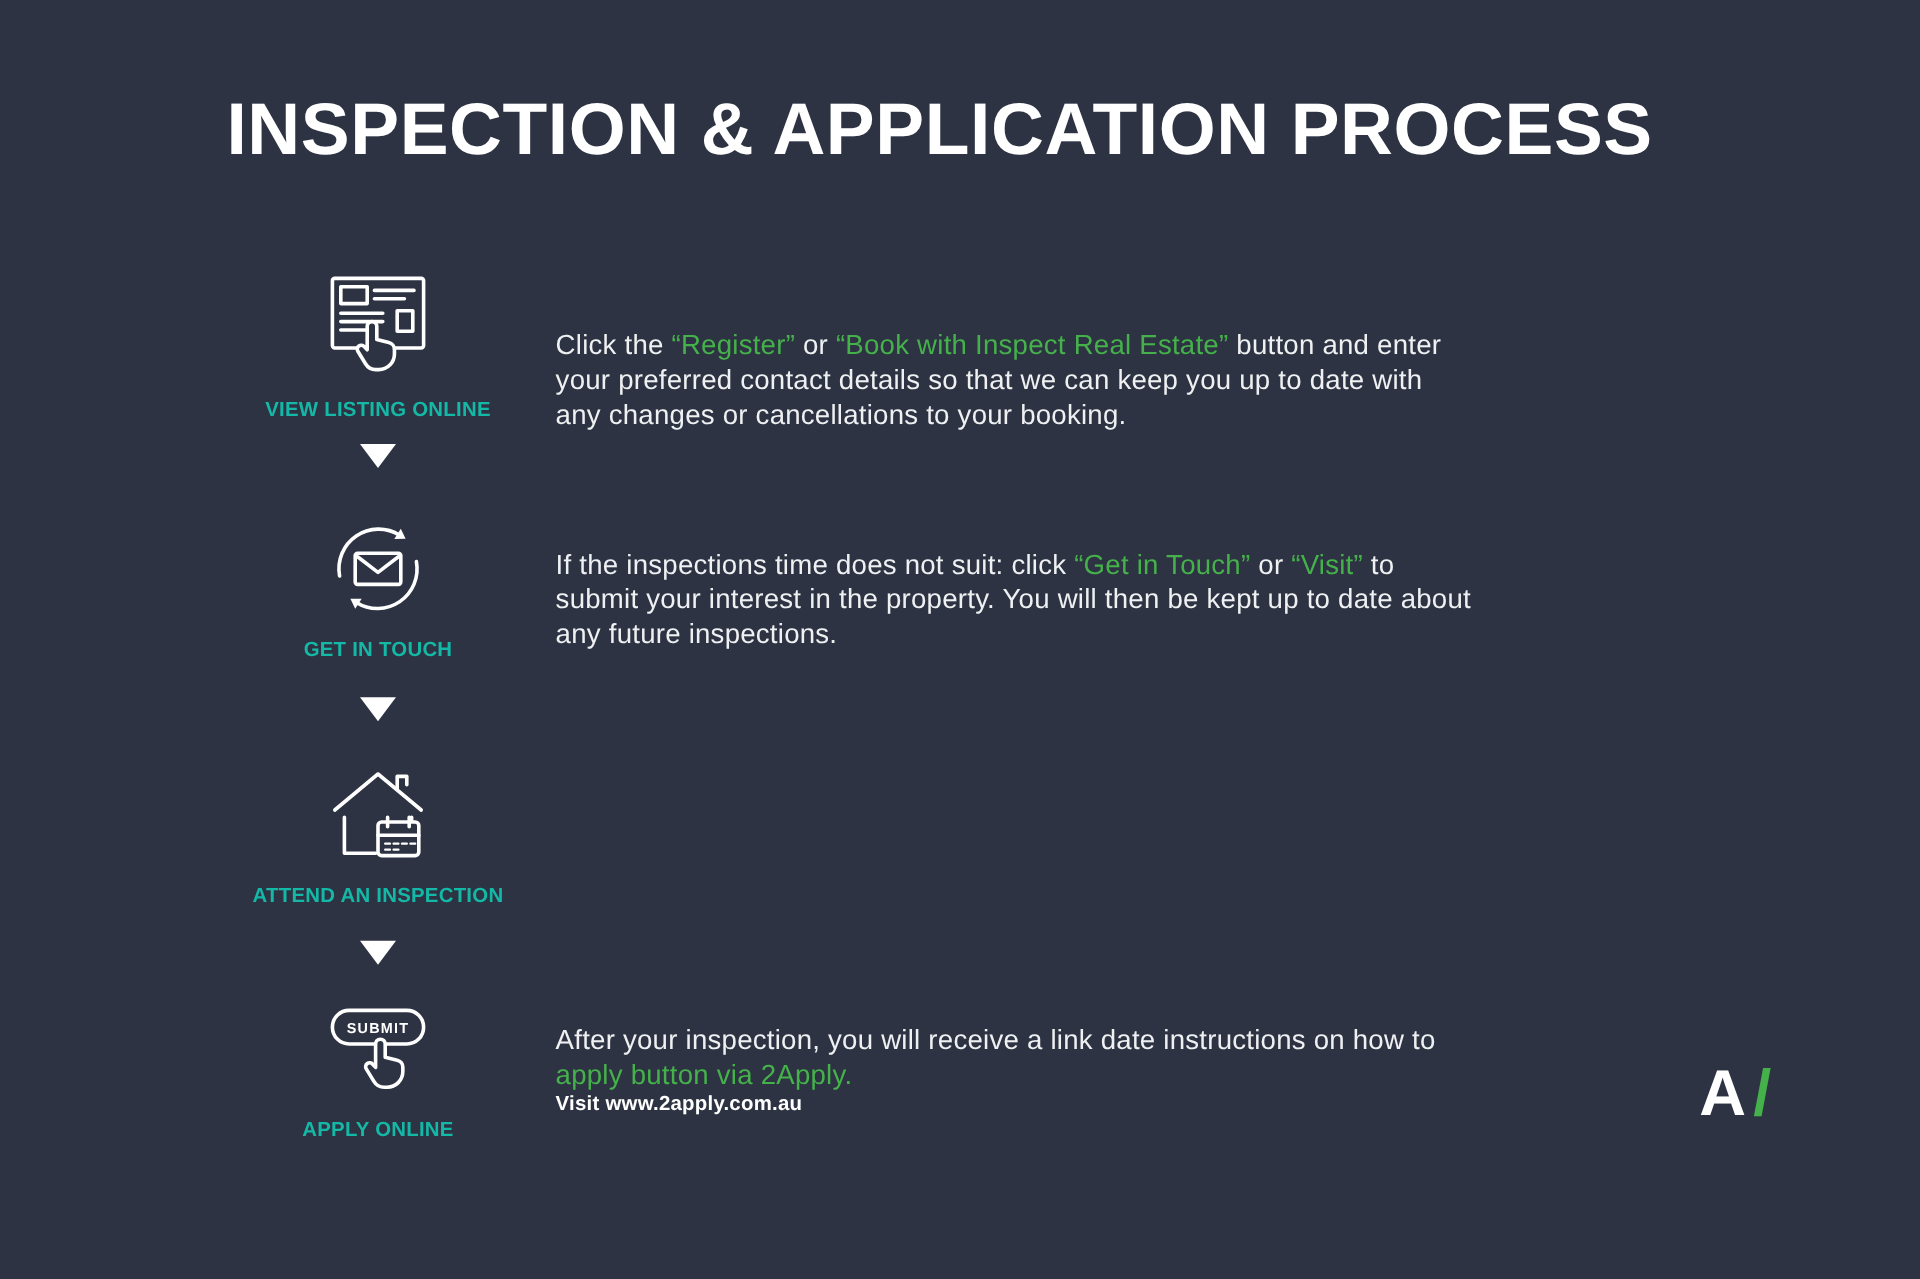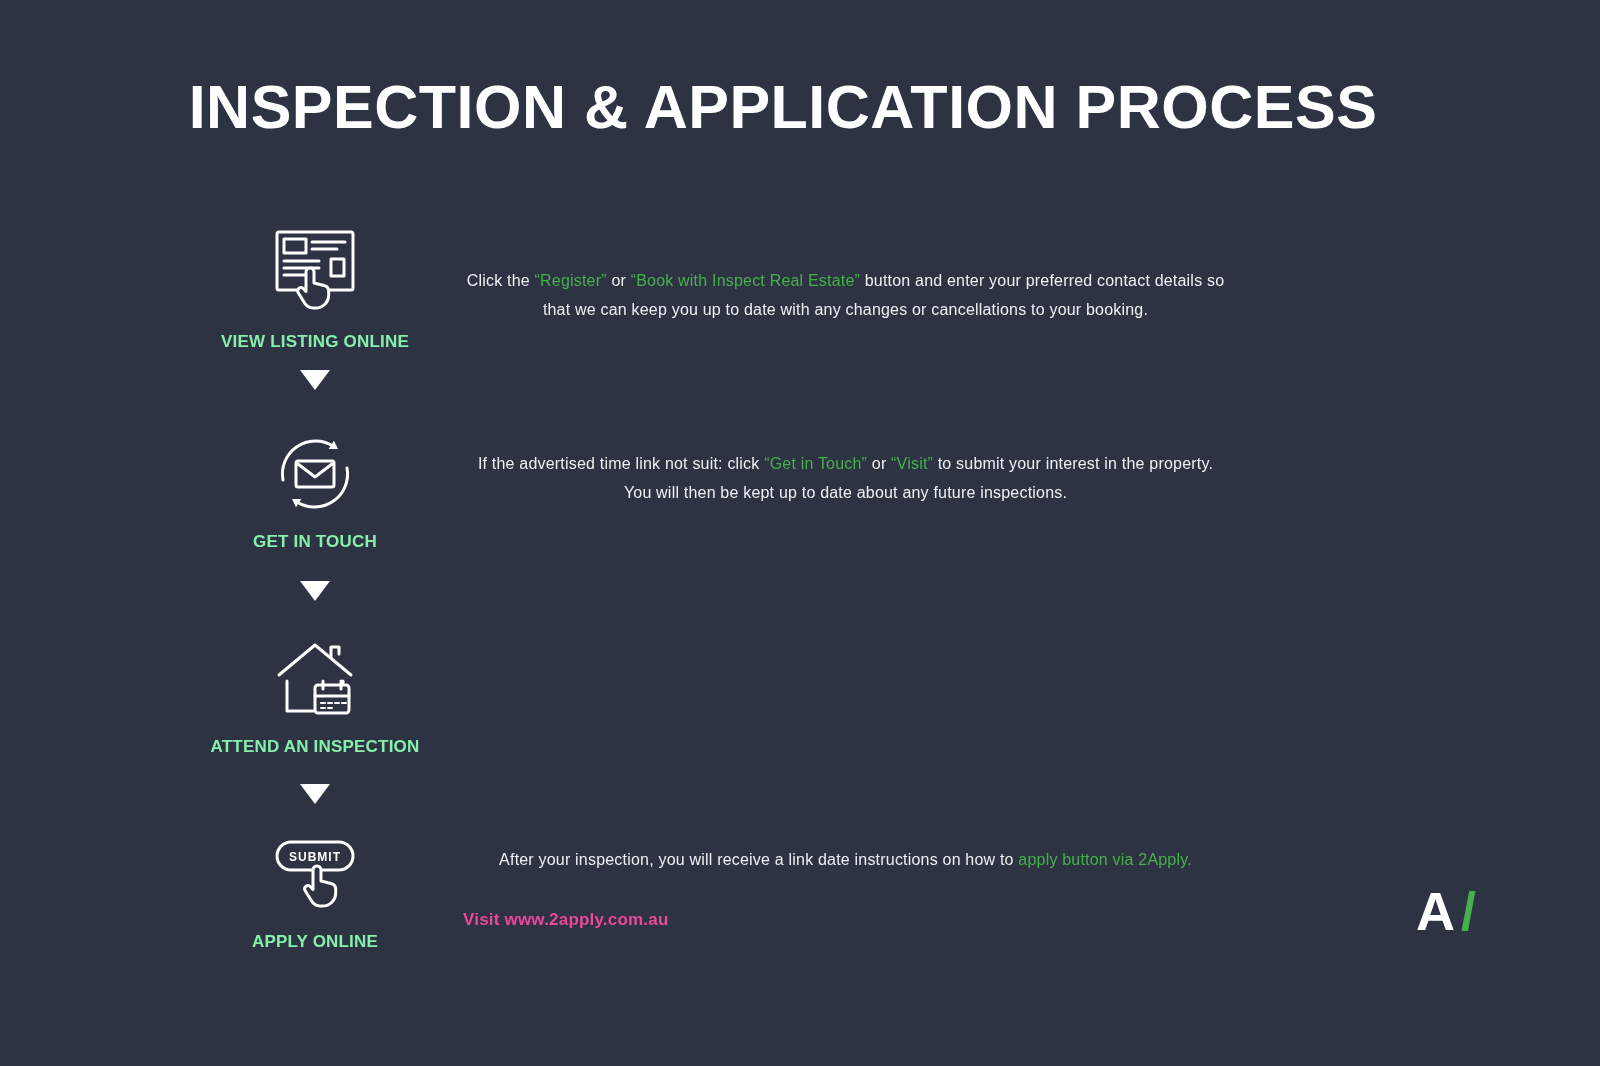--- a/index.html
+++ b/index.html
@@ -15,41 +15,41 @@
   .title{
     position:absolute;top:72px;left:0;width:1566px;text-align:center;
     font-size:61px;font-weight:800;letter-spacing:.5px;color:#fff;margin:0;
   }
   .step{
     position:absolute;left:165px;width:300px;
     display:flex;flex-direction:column;align-items:center;
   }
   .step svg{color:#fff;display:block;}
   .step-label{
-    font-size:17px;font-weight:700;color:#86efac;letter-spacing:.2px;white-space:nowrap;
+    font-size:17px;font-weight:700;color:#14b8a6;letter-spacing:.2px;white-space:nowrap;
   }
   .step1{top:228px}.step1 .step-label{margin-top:16px}
   .step2{top:428px}.step2 .step-label{margin-top:12px}
   .step3{top:633px}.step3 .step-label{margin-top:12px}
   .step4{top:838px}.step4 .step-label{margin-top:18px}
   .arrow{
     position:absolute;left:300px;width:0;height:0;
     border-left:15px solid transparent;border-right:15px solid transparent;
     border-top:20px solid #fff;
   }
   .arrow1{top:370px}.arrow2{top:581px}.arrow3{top:784px}
   .para{
     position:absolute;left:463px;width:765px;
-    font-size:16px;line-height:29px;color:var(--text);letter-spacing:.2px;text-align:center;
+    font-size:23px;line-height:29px;color:var(--text);letter-spacing:.2px;
   }
   .para1{top:250px}.para2{top:433px}.para3{top:674px}.para4{top:829px}
   .green{color:var(--accent);}
   .note{
     position:absolute;left:463px;top:910px;
-    font-size:17px;font-weight:700;color:#ec4899;letter-spacing:.2px;
+    font-size:17px;font-weight:700;color:#ffffff;letter-spacing:.2px;
   }
   .logo{
     position:absolute;top:884px;right:118px;
     font-size:54px;font-weight:700;letter-spacing:4px;color:#fff;
     display:flex;align-items:baseline;line-height:1;
   }
   .logo .slash{color:var(--accent);margin:0 2px;font-weight:700;}
 </style>
 </head>
 <body>
@@ -106,21 +106,21 @@
       <text x="46" y="23" text-anchor="middle" font-size="12" font-weight="bold" letter-spacing="1" fill="#fff" stroke="none">SUBMIT</text>
       <g transform="translate(11,-12)">
         <path d="M33 59 V44 a4 4 0 0 1 8 0 v11 l10 2.5 a6 6 0 0 1 4.7 5.9 V67 a13 13 0 0 1 -13 13 h-2.5 a10 10 0 0 1 -8.6 -4.9 l-6.4 -10.4 a3.3 3.3 0 0 1 5.3 -3.9 l2.5 2.7 z" fill="var(--bg)"></path>
       </g>
     </svg>
     <div class="step-label">APPLY ONLINE</div>
   </div>
 
   <p class="para para1"><span>Click the </span><span class="green">“Register”</span><span> or </span><span class="green">“Book with Inspect Real Estate”</span><span> button and enter your preferred contact details so that we can keep you up to date with any changes or cancellations to your booking.</span></p>
 
-  <p class="para para2"><span>If the advertised time link not suit: click </span><span class="green">“Get in Touch”</span><span> or </span><span class="green">“Visit”</span><span> to submit your interest in the property. You will then be kept up to date about any future inspections.</span></p>
+  <p class="para para2"><span>If the inspections time does not suit: click </span><span class="green">“Get in Touch”</span><span> or </span><span class="green">“Visit”</span><span> to submit your interest in the property. You will then be kept up to date about any future inspections.</span></p>
 
 
   <p class="para para4"><span>After your inspection, you will receive a link date instructions on how to </span><span class="green">apply button via 2Apply.</span></p>
 
   <div class="note">Visit www.2apply.com.au</div>
 
   <div class="logo">
     <span>A</span>
     <span class="slash">/</span>
   </div>

